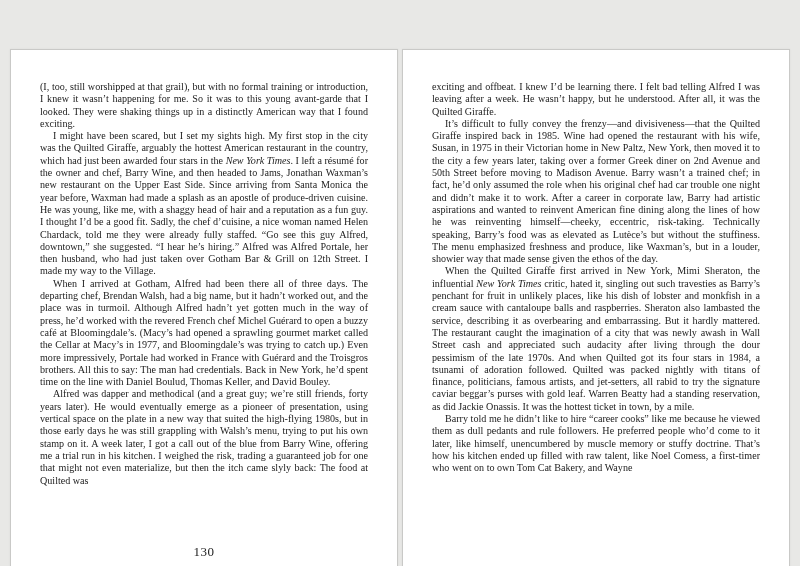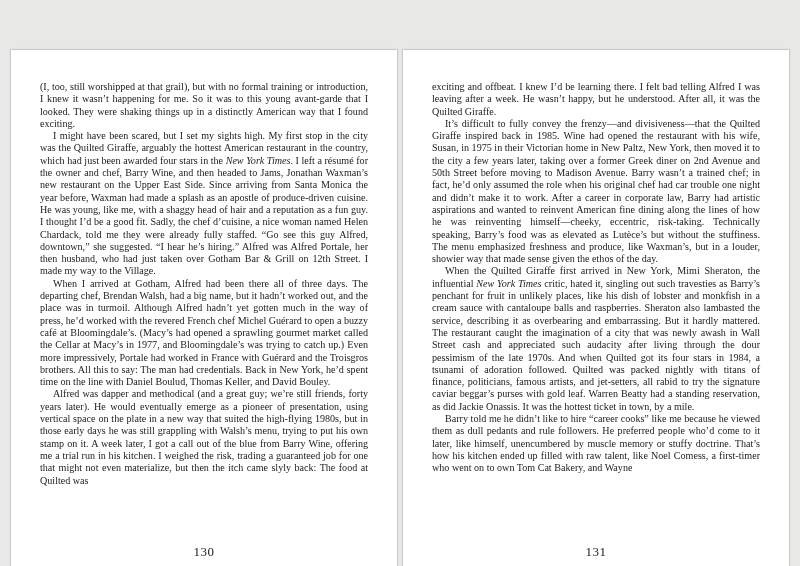--- a/index.html
+++ b/index.html
@@ -70,16 +70,15 @@
     <div class="folio">130</div>
   </div>
 
   <div class="page">
     <div class="text-block">
       <p class="para no-indent">exciting and offbeat. I knew I’d be learning there. I felt bad telling Alfred I was leaving after a week. He wasn’t happy, but he understood. After all, it was the Quilted Giraffe.</p>
       <p class="para">It’s difficult to fully convey the frenzy—and divisiveness—that the Quilted Giraffe inspired back in 1985. Wine had opened the restaurant with his wife, Susan, in 1975 in their Victorian home in New Paltz, New York, then moved it to the city a few years later, taking over a former Greek diner on 2nd Avenue and 50th Street before moving to Madison Avenue. Barry wasn’t a trained chef; in fact, he’d only assumed the role when his original chef had car trouble one night and didn’t make it to work. After a career in corporate law, Barry had artistic aspirations and wanted to reinvent American fine dining along the lines of how he was reinventing himself—cheeky, eccentric, risk-taking. Technically speaking, Barry’s food was as elevated as Lutèce’s but without the stuffiness. The menu emphasized freshness and produce, like Waxman’s, but in a louder, showier way that made sense given the ethos of the day.</p>
       <p class="para">When the Quilted Giraffe first arrived in New York, Mimi Sheraton, the influential <em>New York Times</em> critic, hated it, singling out such travesties as Barry’s penchant for fruit in unlikely places, like his dish of lobster and monkfish in a cream sauce with cantaloupe balls and raspberries. Sheraton also lambasted the service, describing it as overbearing and embarrassing. But it hardly mattered. The restaurant caught the imagination of a city that was newly awash in Wall Street cash and appreciated such audacity after living through the dour pessimism of the late 1970s. And when Quilted got its four stars in 1984, a tsunami of adoration followed. Quilted was packed nightly with titans of finance, politicians, famous artists, and jet-setters, all rabid to try the signature caviar beggar’s purses with gold leaf. Warren Beatty had a standing reservation, as did Jackie Onassis. It was the hottest ticket in town, by a mile.</p>
       <p class="para">Barry told me he didn’t like to hire “career cooks” like me because he viewed them as dull pedants and rule followers. He preferred people who’d come to it later, like himself, unencumbered by muscle memory or stuffy doctrine. That’s how his kitchen ended up filled with raw talent, like Noel Comess, a first-timer who went on to own Tom Cat Bakery, and Wayne</p>
     </div>
-    <div class="folio">131</div>
   </div>
 
 </div>
 
 </body></html>

